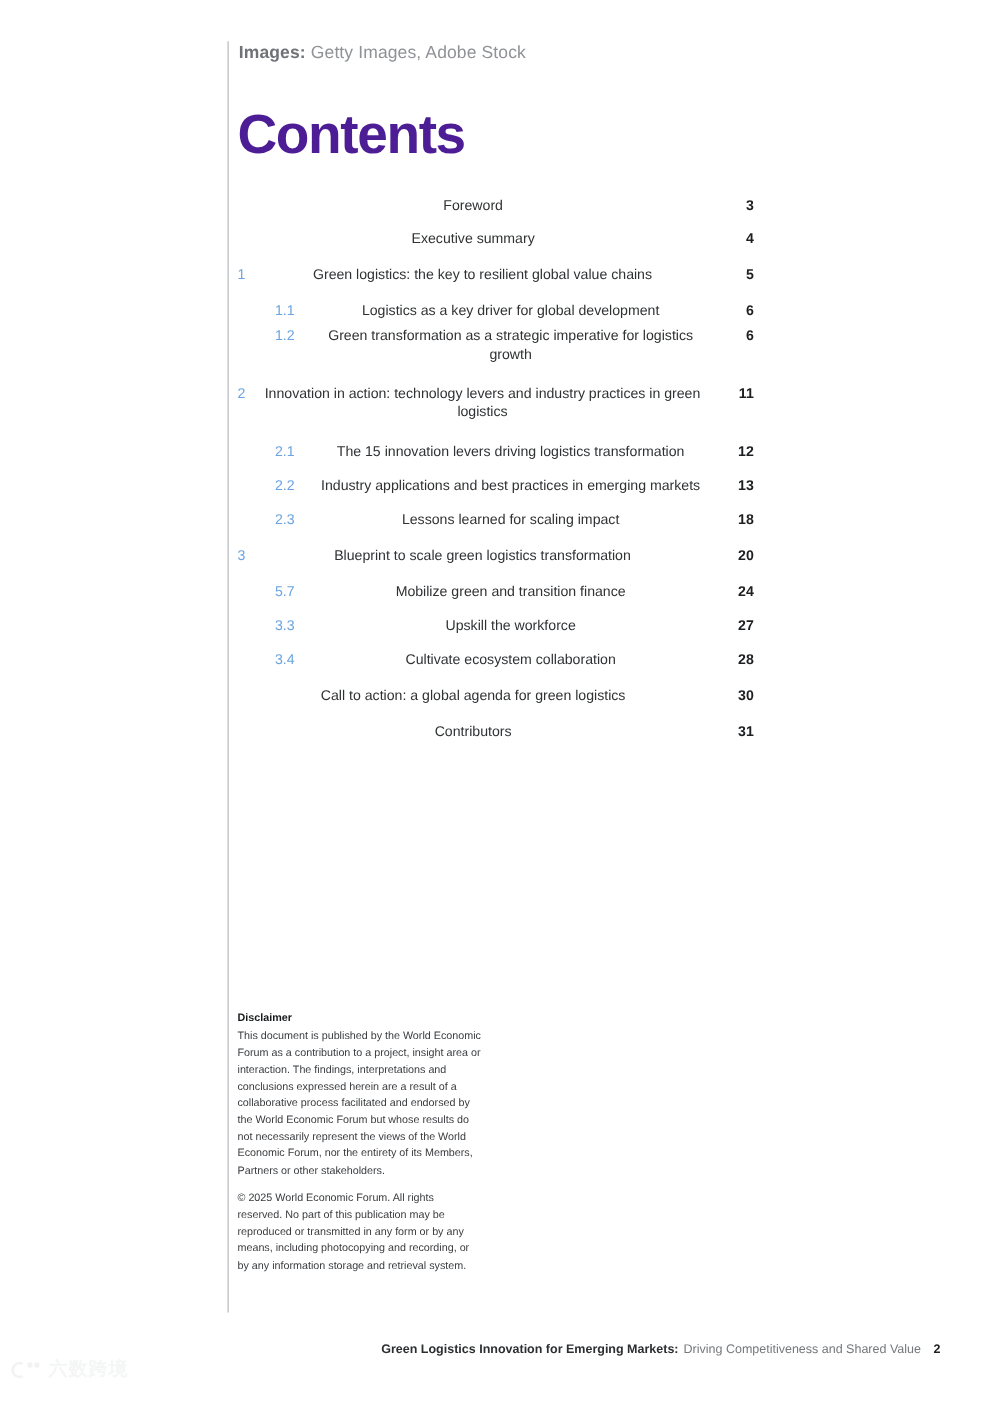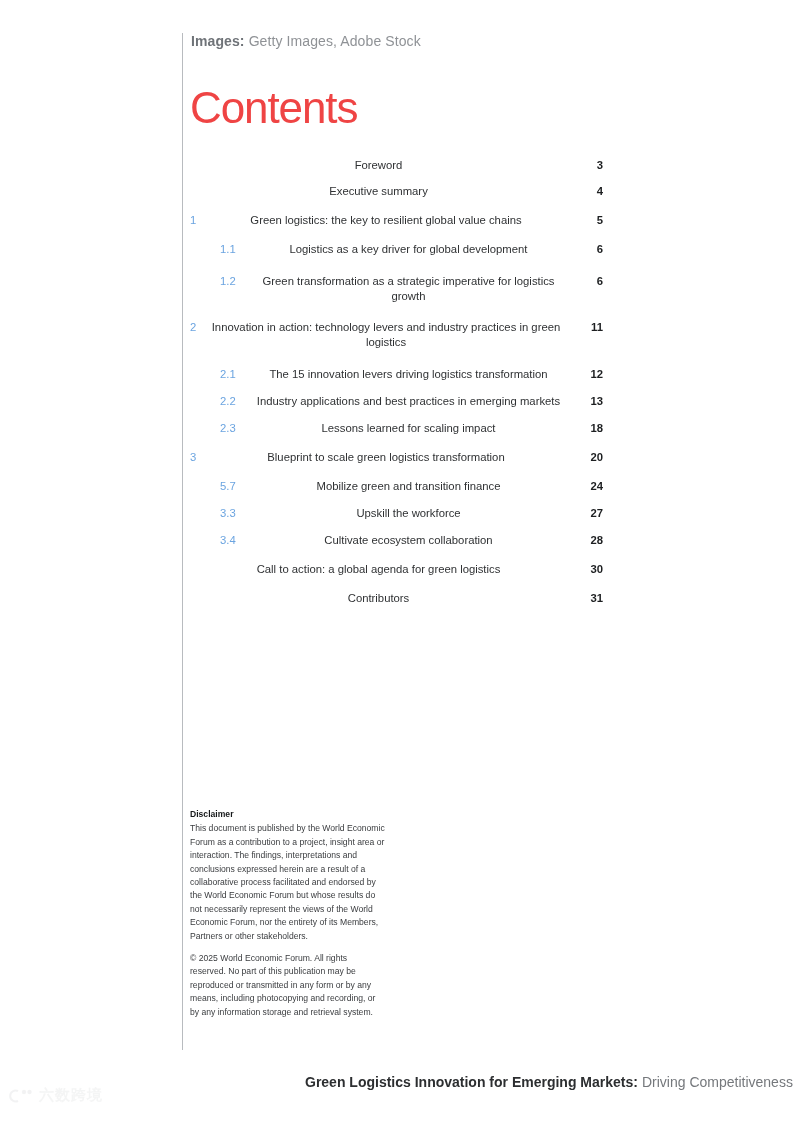--- a/index.html
+++ b/index.html
@@ -45,43 +45,43 @@
     color: #6f7378;
     font-weight: 700;
   }
 
   
   .title {
     position: absolute;
     left: 190px;
     top: 86px;
     font-size: 44px;
-    font-weight: 400;
+    font-weight: 700;
     letter-spacing: -1.1px;
-    color: #ef4444;
+    color: #4c1d95;
     line-height: 1;
   }
 
   
   .toc {
     position: absolute;
     left: 190px;
     top: 158px;
     width: 413px;
   }
   .toc-row {
     display: flex;
     align-items: flex-start;
     margin-bottom: 9px;
     font-size: 11.3px;
     color: #2f3133;
     line-height: 1.32;
   }
   .toc-row.lvl1 { margin-bottom: 8px; }
-  .toc-row.lvl2 { padding-left: 30px; margin-bottom: 17px; }
+  .toc-row.lvl2 { padding-left: 30px; margin-bottom: 5px; }
   .toc-row.plain { margin-bottom: 11px; }
 
   .toc-num {
     color: #6ba4e0;
     flex: 0 0 auto;
     font-size: 11.3px;
   }
   .lvl1 .toc-num { width: 15px; }
   .lvl2 .toc-num { width: 30px; }
 
@@ -128,21 +128,21 @@
   }
 
   
   .footer {
     position: absolute;
     left: 305px;
     top: 1074px;
     width: 442px;
     display: flex;
     align-items: baseline;
-    font-size: 14px;
+    font-size: 10px;
     color: #75787c;
     white-space: nowrap;
   }
   .footer .f-bold {
     font-weight: 700;
     color: #2c2e30;
     margin-right: 4px;
   }
   .footer .f-sub { flex: 1 1 auto; }
   .footer .f-page {

